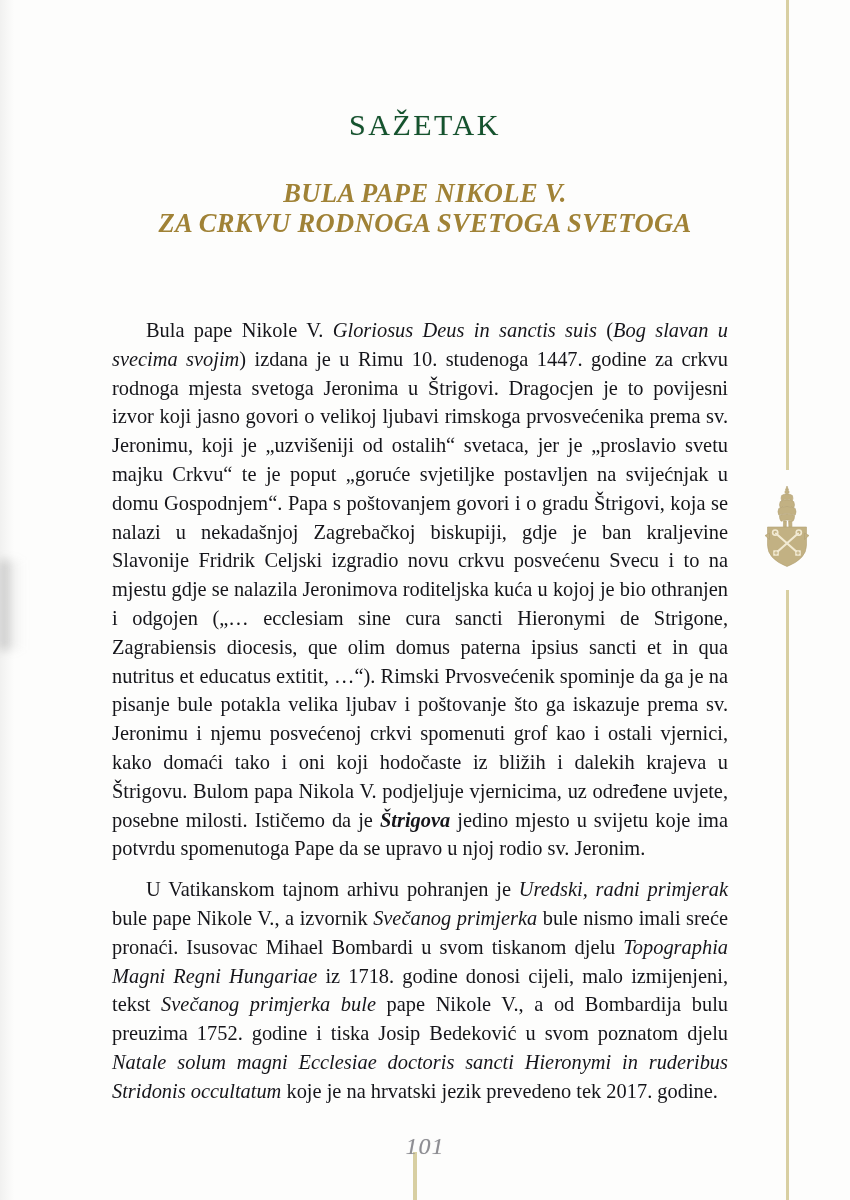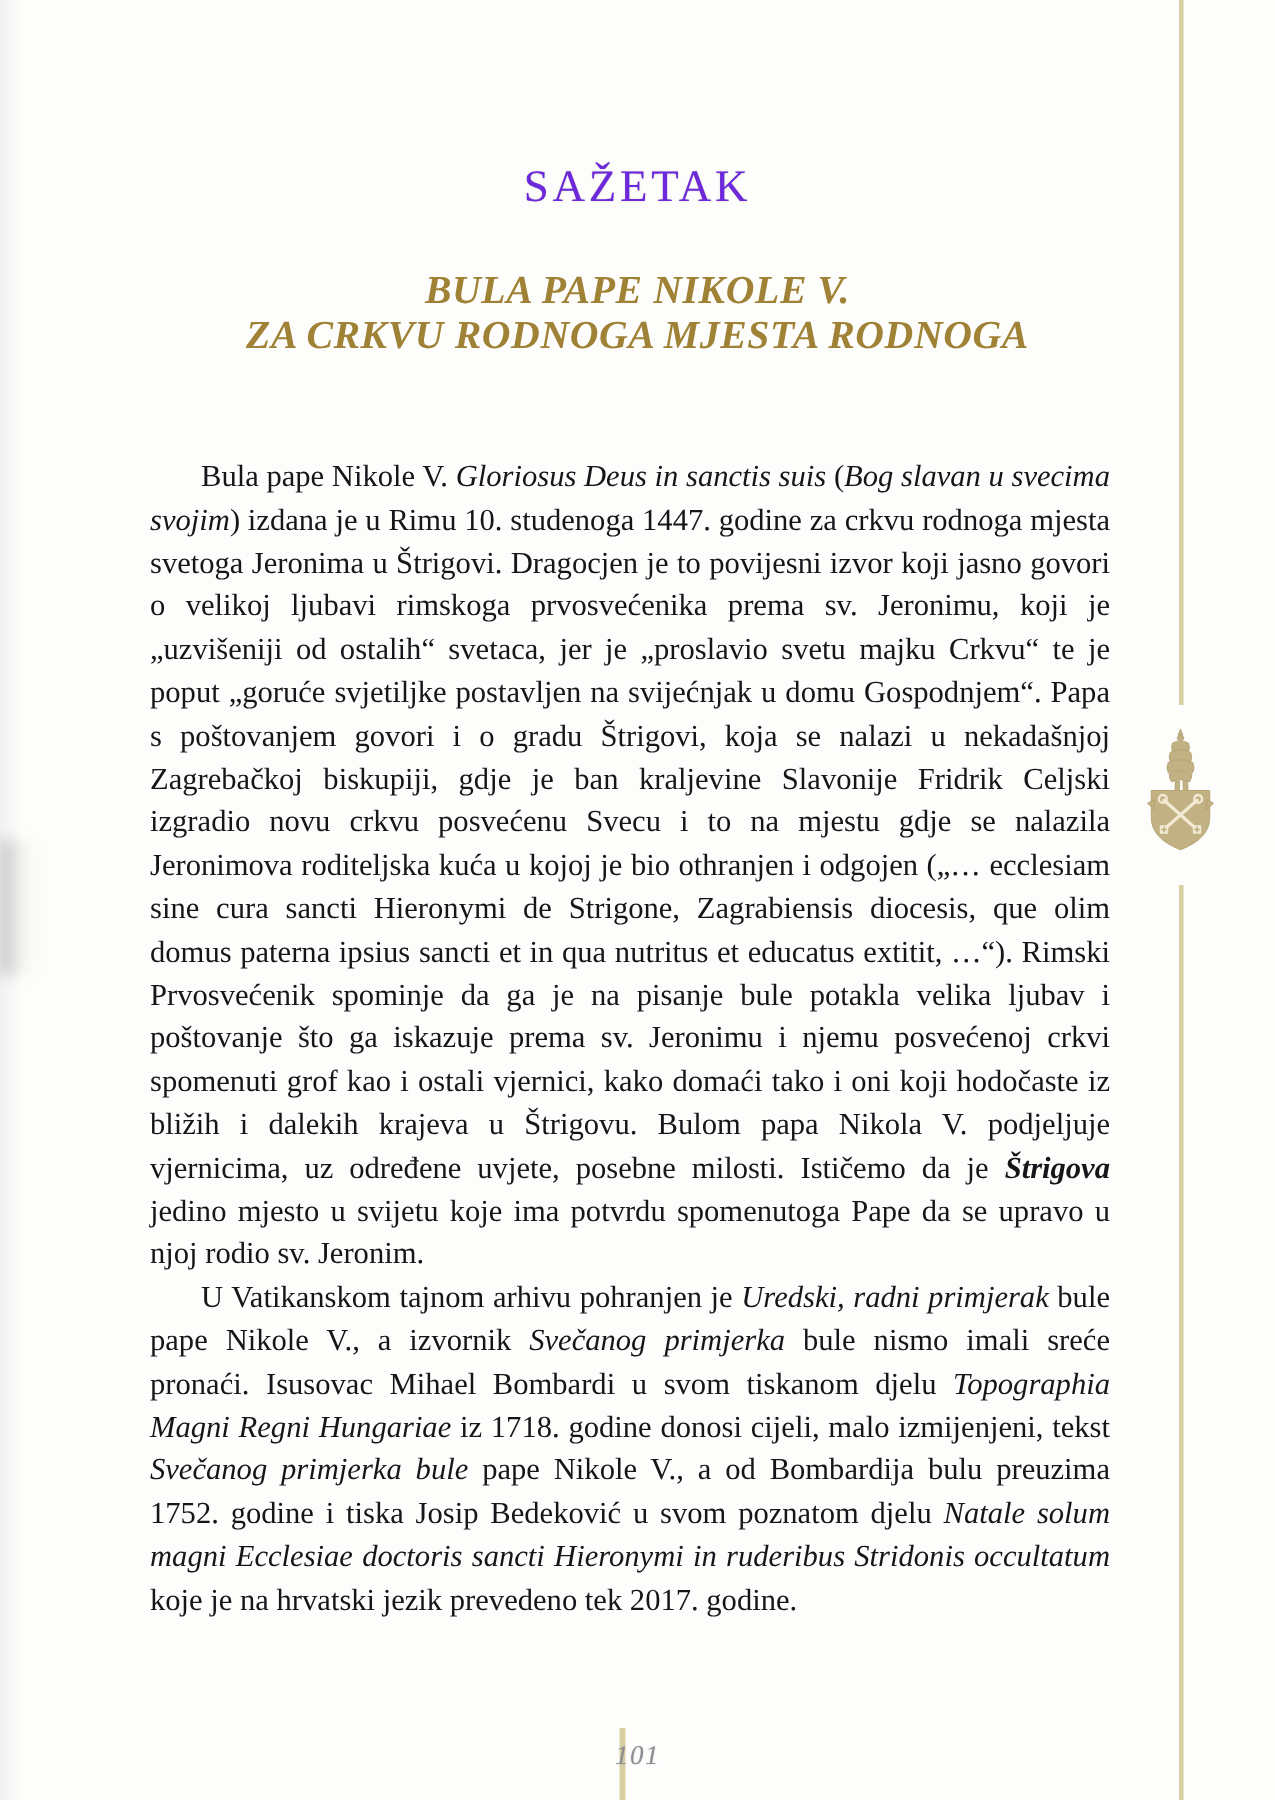--- a/index.html
+++ b/index.html
@@ -73,21 +73,21 @@
 
   
   #sazetak {
     position: absolute;
     left: 0;
     top: 108px;
     width: 850px;
     text-align: center;
     font-size: 30px;
     letter-spacing: 2.5px;
-    color: #6d28d9;
+    color: #14532d;
     font-weight: 400;
     text-shadow: 0 0 1px rgba(140,140,145,0.5);
   }
 
   #doc-title {
     position: absolute;
     left: 0;
     top: 178px;
     width: 850px;
     text-align: center;
@@ -106,34 +106,34 @@
     left: 100px;
     top: 304px;
     width: 640px;
     font-size: 20.4px;
     line-height: 28.8px;
     color: #15151a;
     text-align: justify;
     text-justify: inter-word;
   }
   #body-text p {
-    margin: 0;
+    margin: 12px;
     text-indent: 34px;
   }
   #body-text i { font-style: italic; }
   #body-text b.bi { font-style: italic; font-weight: bold; }
 
   
   #page-number {
     position: absolute;
     left: 0;
-    top: 1160px;
+    top: 1133px;
     width: 850px;
     text-align: center;
-    font-size: 18px;
+    font-size: 24px;
     color: #8d8d92;
     font-style: italic;
     letter-spacing: 1px;
     text-shadow: 0 0 1px rgba(150,150,155,0.45);
   }
 </style>
 </head>
 <body>
 
 <div id="page">
@@ -183,21 +183,21 @@
         <line x1="15.2" y1="70" x2="18.8" y2="70"></line>
         <line x1="17" y1="68.2" x2="17" y2="71.8"></line>
       </g>
     </svg>
   </div>
 
   <div id="sazetak">SAŽETAK</div>
 
   <div id="doc-title">
     <span class="tline">BULA PAPE NIKOLE V.</span>
-    <span class="tline">ZA CRKVU RODNOGA MJESTA RODNOGA</span>
+    <span class="tline">ZA CRKVU RODNOGA SVETOGA SVETOGA</span>
   </div>
 
   <div id="body-text">
     <p><span>Bula pape Nikole V. </span><i>Gloriosus Deus in sanctis suis</i><span> (</span><i>Bog slavan u svecima svojim</i><span>) izdana je u Rimu 10. studenoga 1447. godine za crkvu rodnoga mjesta svetoga Jeronima u Štrigovi. Dragocjen je to povijesni izvor koji jasno govori o velikoj ljubavi rimskoga prvosvećenika prema sv. Jeronimu, koji je „uzvišeniji od ostalih“ svetaca, jer je „proslavio svetu majku Crkvu“ te je poput „goruće svjetiljke postavljen na svijećnjak u domu Gospodnjem“. Papa s poštovanjem govori i o gradu Štrigovi, koja se nalazi u nekadašnjoj Zagrebačkoj biskupiji, gdje je ban kraljevine Slavonije Fridrik Celjski izgradio novu crkvu posvećenu Svecu i to na mjestu gdje se nalazila Jeronimova roditeljska kuća u kojoj je bio othranjen i odgojen („… ecclesiam sine cura sancti Hieronymi de Strigone, Zagrabiensis diocesis, que olim domus paterna ipsius sancti et in qua nutritus et educatus extitit, …“). Rimski Prvosvećenik spominje da ga je na pisanje bule potakla velika ljubav i poštovanje što ga iskazuje prema sv. Jeronimu i njemu posvećenoj crkvi spomenuti grof kao i ostali vjernici, kako domaći tako i oni koji hodočaste iz bližih i dalekih krajeva u Štrigovu. Bulom papa Nikola V. podjeljuje vjernicima, uz određene uvjete, posebne milosti. Ističemo da je </span><b class="bi">Štrigova</b><span> jedino mjesto u svijetu koje ima potvrdu spomenutoga Pape da se upravo u njoj rodio sv. Jeronim.</span></p>
     <p><span>U Vatikanskom tajnom arhivu pohranjen je </span><i>Uredski, radni primjerak</i><span> bule pape Nikole V., a izvornik </span><i>Svečanog primjerka</i><span> bule nismo imali sreće pronaći. Isusovac Mihael Bombardi u svom tiskanom djelu </span><i>Topographia Magni Regni Hungariae</i><span> iz 1718. godine donosi cijeli, malo izmijenjeni, tekst </span><i>Svečanog primjerka bule</i><span> pape Nikole V., a od Bombardija bulu preuzima 1752. godine i tiska Josip Bedeković u svom poznatom djelu </span><i>Natale solum magni Ecclesiae doctoris sancti Hieronymi in ruderibus Stridonis occultatum</i><span> koje je na hrvatski jezik prevedeno tek 2017. godine.</span></p>
   </div>
 
   <div id="page-number">101</div>
 
 </div>

